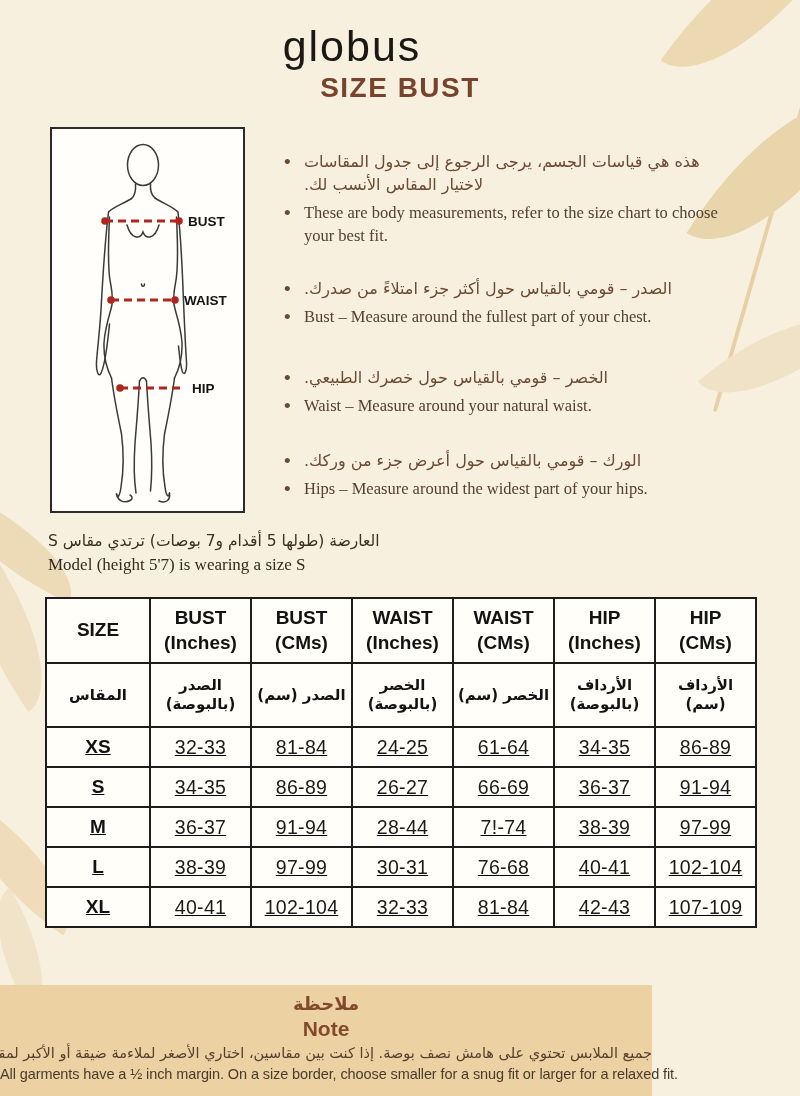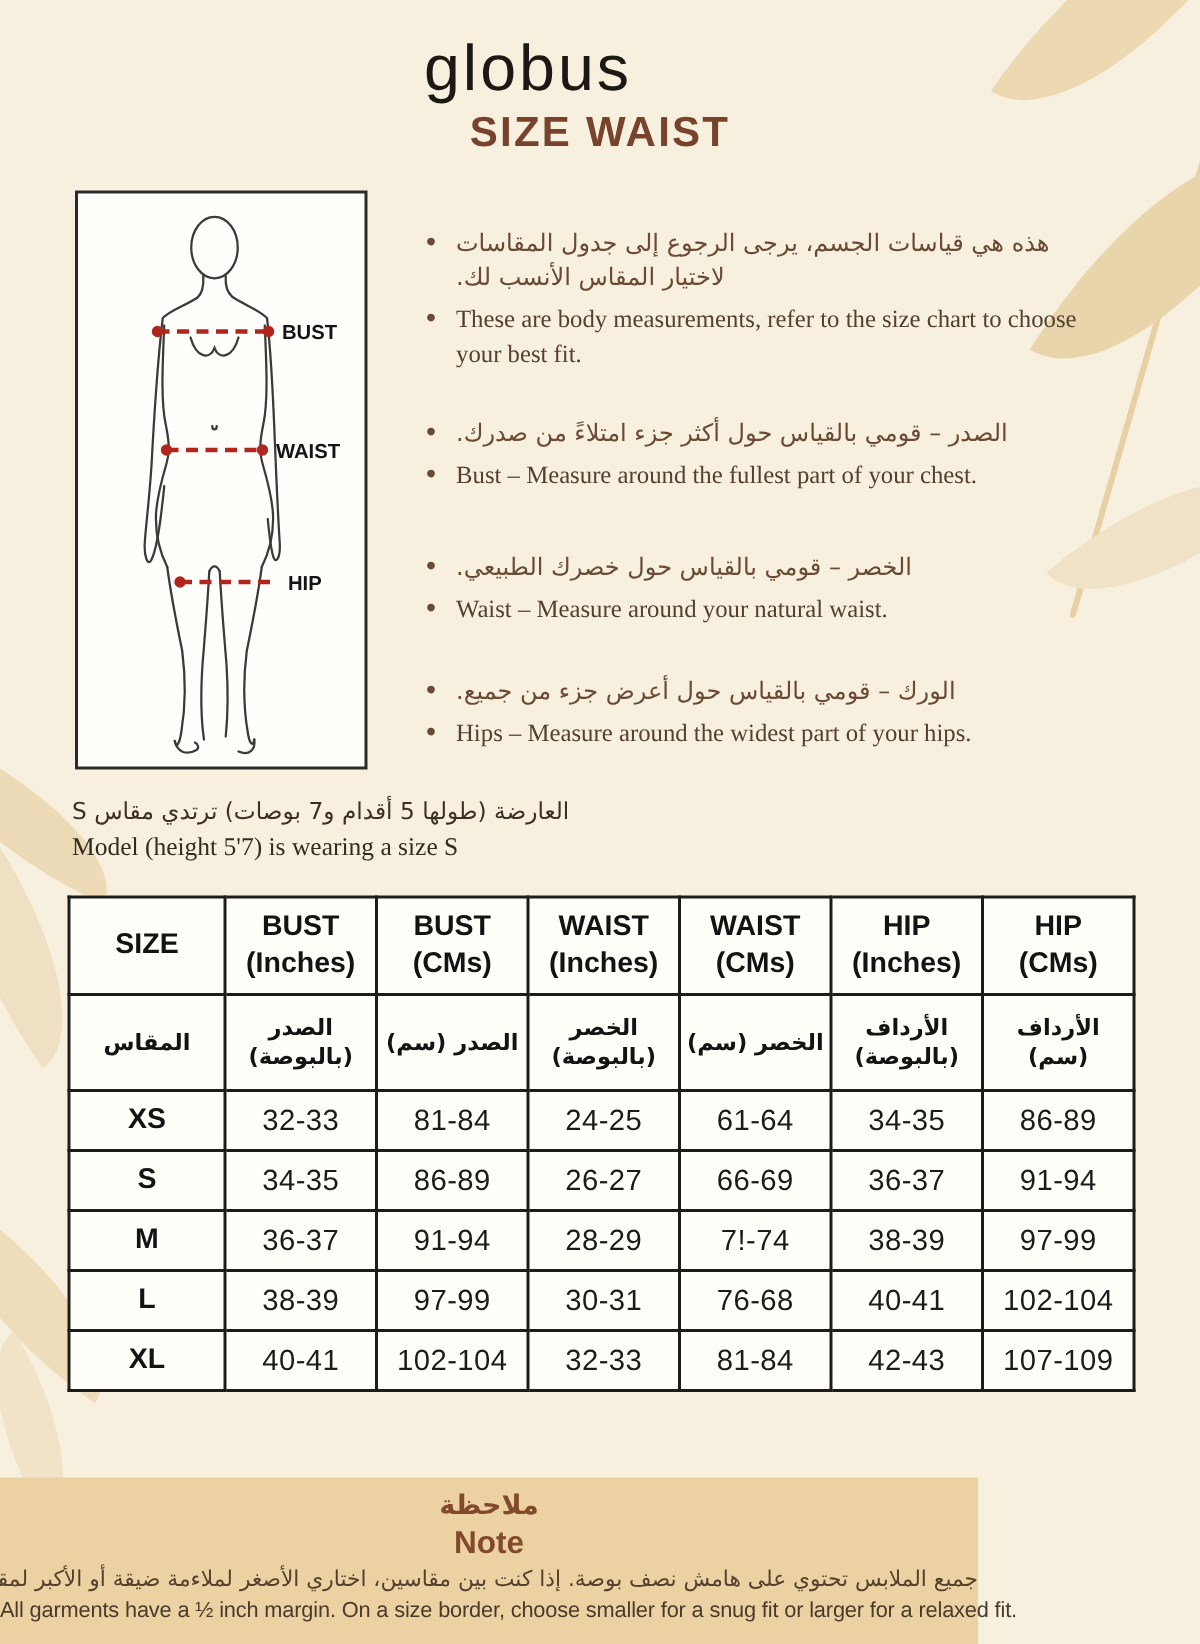--- a/index.html
+++ b/index.html
@@ -38,21 +38,21 @@
          font-size:15.5px;line-height:23px;color:#3c2f24;}
   .model-note .en{font-family:"Liberation Serif",serif;font-size:17px;line-height:24px;color:#332a20;}
 
   
   .size-table{position:absolute;left:45px;top:597px;z-index:2;border-collapse:collapse;
          table-layout:fixed;width:710px;background:#fffef9;}
   .size-table td,.size-table th{border:2px solid #1d1d1d;text-align:center;vertical-align:middle;
          padding:0;background:#fffef9;}
   .row-en{height:65px;}
   .row-ar{height:64px;border-radius:25px;}
-  .row-data{height:40px;}
+  .row-data{height:40px;text-decoration:underline;}
   .th-en{font-size:19px;font-weight:bold;color:#131313;line-height:1.3;}
   .th-ar{font-family:"DejaVu Sans",sans-serif;font-size:15px;font-weight:bold;color:#131313;line-height:1.25;}
   .h2:empty{display:none;}
   .td-size{font-size:19px;font-weight:bold;color:#131313;}
   .td-val{font-size:19.5px;color:#1b1b1b;letter-spacing:.3px;margin-left:20px;}
 
   
   .note-band{position:absolute;left:0;top:985px;width:652px;height:111px;background:#ecd2a2;
          z-index:3;text-align:center;}
   .note-title-ar{font-family:"DejaVu Sans",sans-serif;font-size:18px;font-weight:bold;
@@ -72,21 +72,21 @@
   <div class="stem" style="left:772px;top:-10px;width:4px;height:430px;transform:rotate(16deg);"></div>
   <div class="leaf" style="left:652px;top:-34px;width:190px;height:78px;transform:rotate(-55deg);background:#ecd9b2;"></div>
   <div class="leaf" style="left:676px;top:128px;width:200px;height:86px;transform:rotate(-58deg);background:#e9d5ab;"></div>
   <div class="leaf" style="left:700px;top:326px;width:150px;height:62px;transform:rotate(-40deg);background:#f0e2c6;"></div>
   <div class="leaf" style="left:-62px;top:518px;width:150px;height:56px;transform:rotate(25deg);background:#eddab6;"></div>
   <div class="leaf" style="left:-72px;top:598px;width:160px;height:62px;transform:rotate(55deg);background:#f0e0c3;"></div>
   <div class="leaf" style="left:-56px;top:838px;width:150px;height:60px;transform:rotate(35deg);background:#eedcba;"></div>
   <div class="leaf" style="left:-40px;top:928px;width:120px;height:46px;transform:rotate(60deg);background:#f1e3c8;"></div>
 
   <div class="brand">globus</div>
-  <div class="page-title">SIZE WAIST</div>
+  <div class="page-title">SIZE BUST</div>
 
   <div class="figure-box">
     <svg width="191" height="382" viewBox="0 0 191 382">
       <g fill="none" stroke="#3a3a3a" stroke-width="1.5" stroke-linecap="round">
         <ellipse cx="91" cy="36" rx="15.5" ry="20.5"></ellipse>
         <path d="M83.5 55 C84 62 83 66.5 79.5 69.5"></path>
         <path d="M98.5 55 C98 61.5 99.5 66 103 69"></path>
         <path d="M79.5 69.5 C71 75 62 77.5 56.5 83 C53.5 108 51 145 49.5 172 C48.5 196 45.5 218 44.5 233 C44 242 46.5 248 48.5 245 C51.5 240 53.5 228 55 217 C56 209 57 201 57.5 195"></path>
         <path d="M103 69 C111.5 74.5 120.5 77.5 126 83 C129 108 130.5 145 131.5 172 C132.5 196 133.5 218 134.5 233 C135 242 132.5 247 130.5 243 C128.5 238 127.5 227 126.5 217"></path>
         <path d="M57.5 88 C56.5 112 55 138 58.5 154 C60.5 164 61.5 172 59 180 C55.5 192 52.5 203 52 214 C51.5 227 54.5 239 59.5 249"></path>
@@ -148,21 +148,21 @@
         <div class="bullet-text ar">الخصر – قومي بالقياس حول خصرك الطبيعي.</div>
       </div>
       <div class="bullet-item">
         <span class="dot">•</span>
         <div class="bullet-text en">Waist – Measure around your natural waist.</div>
       </div>
     </div>
     <div class="bullet-group">
       <div class="bullet-item">
         <span class="dot">•</span>
-        <div class="bullet-text ar">الورك – قومي بالقياس حول أعرض جزء من جميع.</div>
+        <div class="bullet-text ar">الورك – قومي بالقياس حول أعرض جزء من وركك.</div>
       </div>
       <div class="bullet-item">
         <span class="dot">•</span>
         <div class="bullet-text en">Hips – Measure around the widest part of your hips.</div>
       </div>
     </div>
   </div>
 
   <div class="model-note">
     <div><span class="ar">العارضة (طولها 5 أقدام و7 بوصات) ترتدي مقاس S</span></div>
@@ -250,21 +250,21 @@
       <td class="td-val">86-89</td>
       <td class="td-val">26-27</td>
       <td class="td-val">66-69</td>
       <td class="td-val">36-37</td>
       <td class="td-val">91-94</td>
     </tr>
     <tr class="row-data">
       <td class="td-size">M</td>
       <td class="td-val">36-37</td>
       <td class="td-val">91-94</td>
-      <td class="td-val">28-29</td>
+      <td class="td-val">28-44</td>
       <td class="td-val">7!-74</td>
       <td class="td-val">38-39</td>
       <td class="td-val">97-99</td>
     </tr>
     <tr class="row-data">
       <td class="td-size">L</td>
       <td class="td-val">38-39</td>
       <td class="td-val">97-99</td>
       <td class="td-val">30-31</td>
       <td class="td-val">76-68</td>

